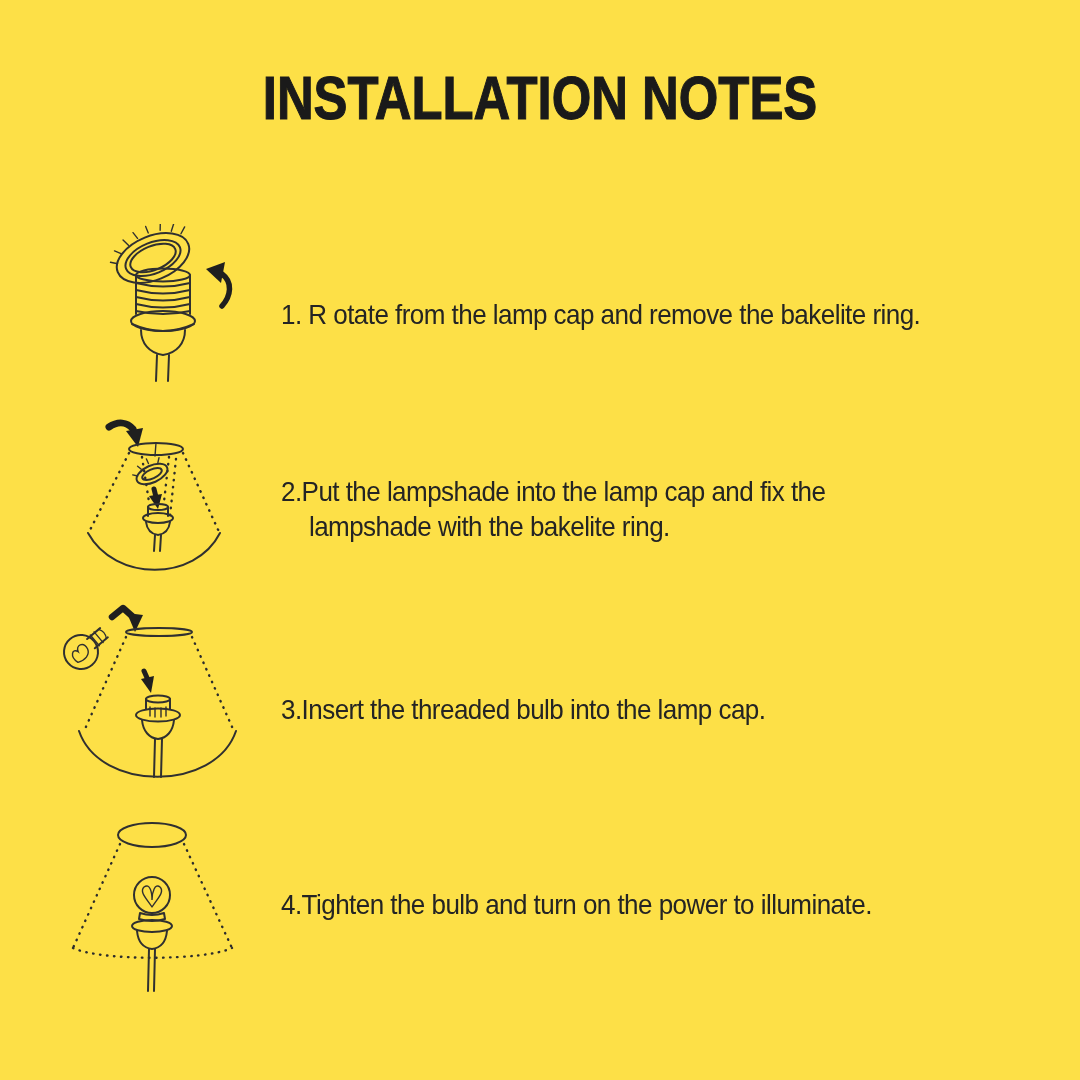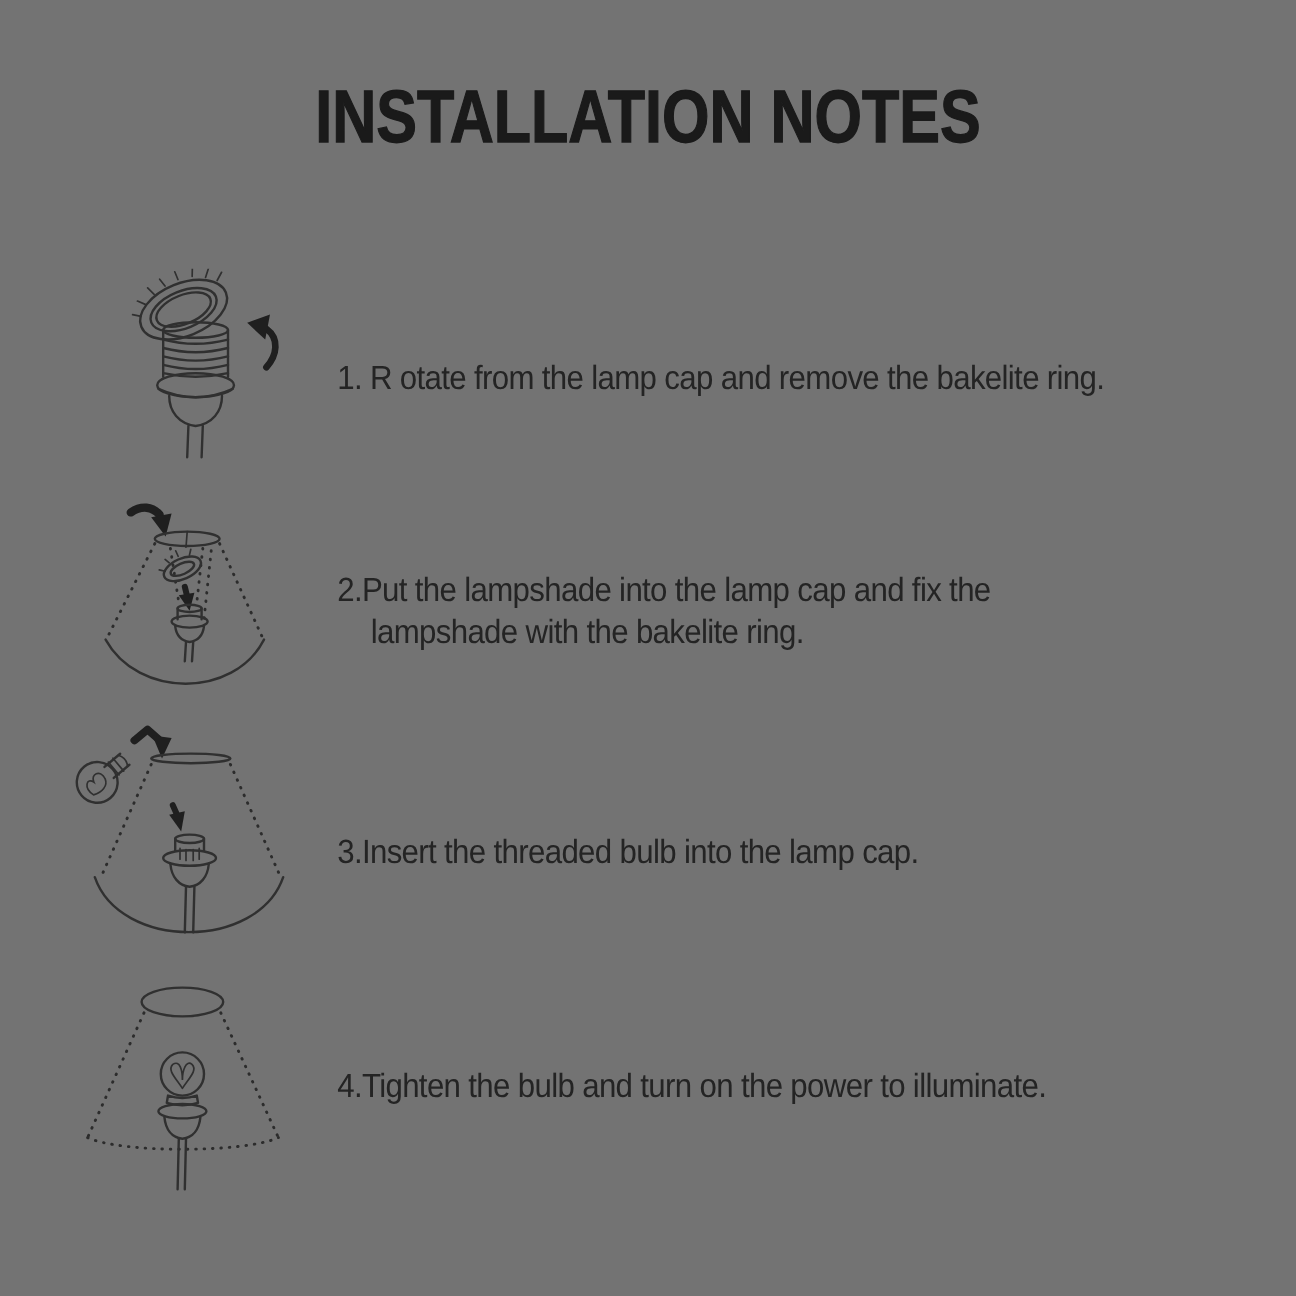--- a/index.html
+++ b/index.html
@@ -1,17 +1,17 @@
 <!DOCTYPE html>
 <html><head>
 <meta charset="utf-8">
 <style>
   html,body{margin:0;padding:0;background:#ffffff;}
   .canvas{
-    position:relative;width:1080px;height:1080px;background:#737373;
+    position:relative;width:1080px;height:1080px;background:#fde047;
     margin:0 auto;overflow:hidden;
     font-family:"Liberation Sans", sans-serif;
   }
   .title{
     position:absolute;top:62px;left:0;width:1080px;text-align:center;
     font-size:62px;font-weight:900;color:#1a1a1a;
     -webkit-text-stroke:1.1px #1a1a1a;
     letter-spacing:0px;
     transform:scaleX(0.82);transform-origin:center top;
     white-space:nowrap;

